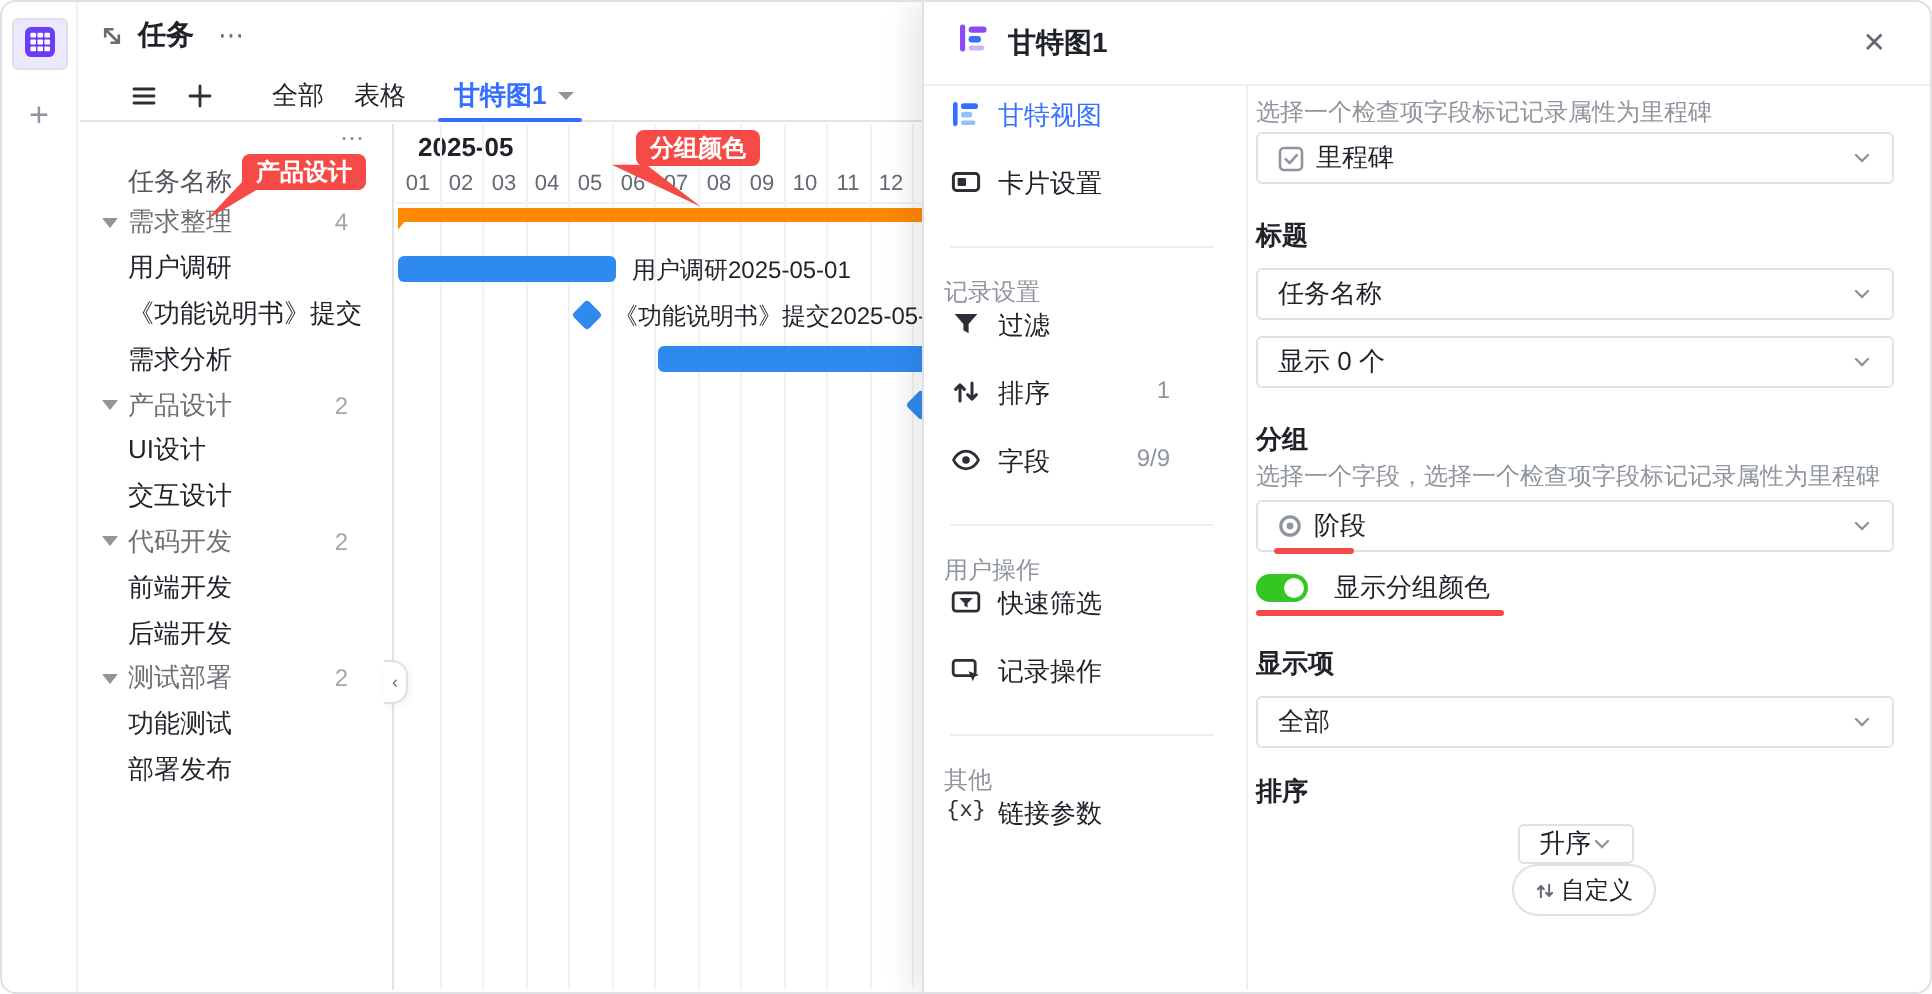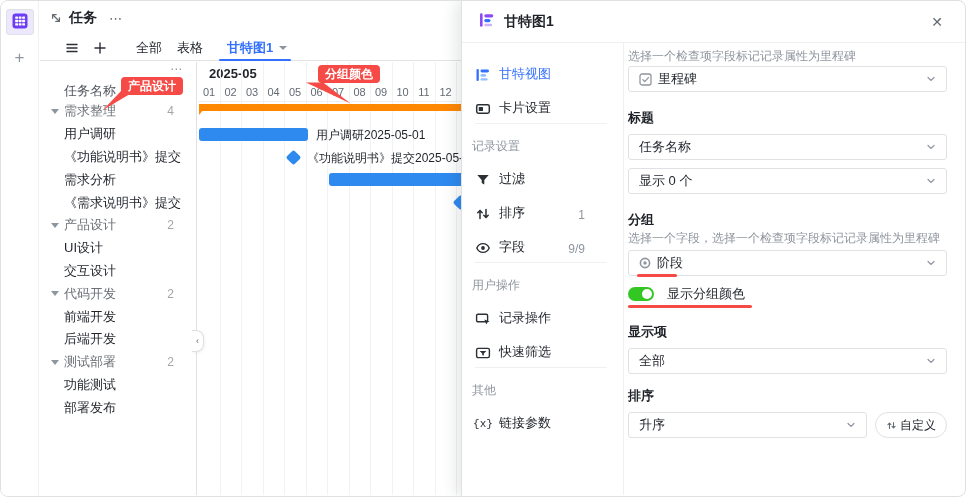--- a/index.html
+++ b/index.html
@@ -73,42 +73,42 @@
 
   
   .panel { position:absolute; left:460px; top:0; right:0; bottom:0; background:#fff;
            border-left:1px solid #dee0e3; border-radius:0 8px 8px 0; z-index:10;
            box-shadow:-6px 0 14px rgba(31,35,41,.10); }
   .p-header { height:42px; border-bottom:1px solid #eff0f1; display:flex; align-items:center; padding:0 16px; }
   .p-header .p-title { font-size:14px; font-weight:bold; margin-left:8px; }
   .p-close { margin-left:auto; color:#646a73; font-size:14px; cursor:pointer; padding:2px 6px; }
   .p-body { display:flex; height:calc(100% - 43px); }
   .p-nav { width:162px; border-right:1px solid #eff0f1; padding-top:6px; overflow:hidden; flex:none; }
-  .p-item { height:34px; display:flex; align-items:flex-end; padding-left:13px; font-size:13px; color:#1f2329; cursor:pointer; }
+  .p-item { height:34px; display:flex; align-items:flex-start; padding-left:13px; font-size:13px; color:#1f2329; cursor:pointer; }
   .p-item .ico { width:16px; height:16px; margin-right:8px; display:flex; align-items:center; justify-content:center; }
   .p-item.active { color:#3370ff; }
   .p-item .badge { margin-left:auto; margin-right:38px; font-size:12px; color:#8f959e; }
   .p-sec { margin:14px 0 0 10px; font-size:12px; color:#8f959e; height:16px; }
   .p-div { height:1px; background:#eff0f1; margin:6px 16px 0 13px; }
   .bracex { font-size:11px; color:#2b2f36; font-family:"Liberation Mono","DejaVu Sans Mono",monospace; }
 
   .p-content { flex:1; padding:5px 18px 0 4px; overflow:hidden; }
   .c-desc { font-size:12px; color:#8f959e; line-height:16px; }
   .c-h { font-size:13px; font-weight:bold; color:#1f2329; line-height:16px; }
   .sel { height:26px; border:1px solid #dfe1e5; border-radius:3px; display:flex; align-items:center;
          padding:0 10px; font-size:13px; color:#1f2329; cursor:pointer; background:#fff; position:relative; }
   .sel .chev { margin-left:auto; }
   .sel .f-ico { margin-right:6px; display:flex; }
   .redline { position:absolute; height:3px; background:#f54a45; border-radius:2px; }
   .toggle-row { display:flex; align-items:center; position:relative; height:16px; }
   .toggle { width:26px; height:14px; border-radius:8px; background:#34c724; position:relative; cursor:pointer; flex:none; }
   .toggle .knob { position:absolute; right:2px; top:2px; width:10px; height:10px; border-radius:50%; background:#fff; }
   .toggle-row .t-lbl { font-size:13px; margin-left:13px; }
   .toggle-row .redline { left:0; bottom:-6px; width:124px; }
-  .sort-row { display:flex; align-items:center; }
+  .sort-row { display:flex; align-items:center;flex-direction:column; }
   .btn-custom { height:26px; border:1px solid #dfe1e5; border-radius:13px; margin-left:8px;
                 display:flex; align-items:center; padding:0 10px; font-size:12px; color:#1f2329;
                 cursor:pointer; white-space:nowrap; background:#fff; }
   .btn-custom .ico { margin-right:3px; display:flex; }
   .mt2{margin-top:2px}.mt4{margin-top:4px}.mt8{margin-top:8px}.mt10{margin-top:10px}
   .mt14{margin-top:14px}.mt18{margin-top:18px}.mt22{margin-top:22px}
 </style>
 </head>
 <body>
 
@@ -180,23 +180,20 @@
             <span class="cnt">4</span>
           </div>
           <div class="t-row task">
             <span class="lbl">用户调研</span>
           </div>
           <div class="t-row task">
             <span class="lbl">《功能说明书》提交</span>
           </div>
           <div class="t-row task">
             <span class="lbl">需求分析</span>
-          </div>
-          <div class="t-row task">
-            <span class="lbl">《需求说明书》提交</span>
           </div>
           <div class="t-row group">
             <span class="tri"></span>
             <span class="lbl">产品设计</span>
             <span class="cnt">2</span>
           </div>
           <div class="t-row task">
             <span class="lbl">UI设计</span>
           </div>
           <div class="t-row task">
@@ -338,34 +335,34 @@
               </svg>
             </span>
             <span>字段</span>
             <span class="badge">9/9</span>
           </div>
           <div class="p-div"></div>
           <div class="p-sec">用户操作</div>
           <div class="p-item">
             <span class="ico">
               <svg width="16" height="16" viewBox="0 0 16 16" fill="none">
+                <rect x="1.6" y="3.4" width="12.8" height="9.2" rx="1.5" stroke="#2b2f36" stroke-width="1.4"></rect>
+                <path d="M4.6 6h6.8l-2.6 2.6v2.2l-1.6-.9V8.6z" fill="#2b2f36"></path>
+              </svg>
+            </span>
+            <span>快速筛选</span>
+          </div>
+          <div class="p-item">
+            <span class="ico">
+              <svg width="16" height="16" viewBox="0 0 16 16" fill="none">
                 <rect x="1.6" y="3.2" width="11" height="7.6" rx="1.4" stroke="#2b2f36" stroke-width="1.4"></rect>
                 <path d="M9.3 8.6l5.2 1.9-2.2.9-.9 2.2z" fill="#2b2f36"></path>
               </svg>
             </span>
             <span>记录操作</span>
-          </div>
-          <div class="p-item">
-            <span class="ico">
-              <svg width="16" height="16" viewBox="0 0 16 16" fill="none">
-                <rect x="1.6" y="3.4" width="12.8" height="9.2" rx="1.5" stroke="#2b2f36" stroke-width="1.4"></rect>
-                <path d="M4.6 6h6.8l-2.6 2.6v2.2l-1.6-.9V8.6z" fill="#2b2f36"></path>
-              </svg>
-            </span>
-            <span>快速筛选</span>
           </div>
           <div class="p-div"></div>
           <div class="p-sec">其他</div>
           <div class="p-item">
             <span class="ico">
               <span class="bracex">{x}</span>
             </span>
             <span>链接参数</span>
           </div>
         </div>

